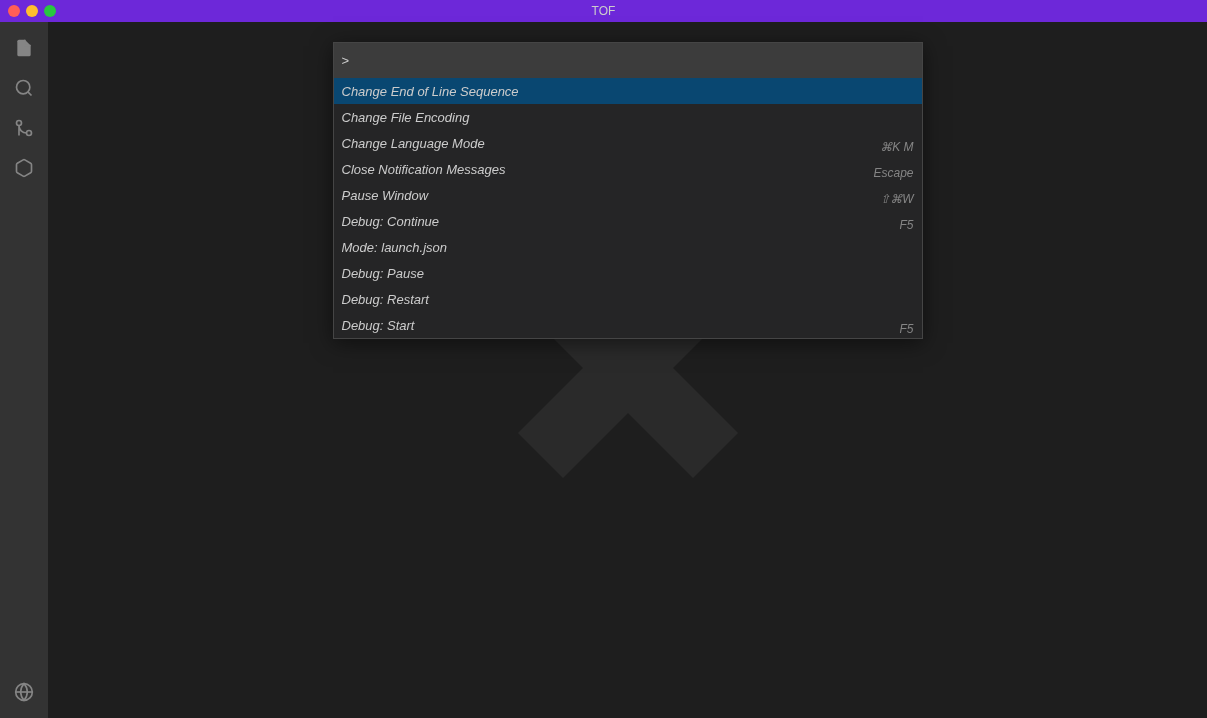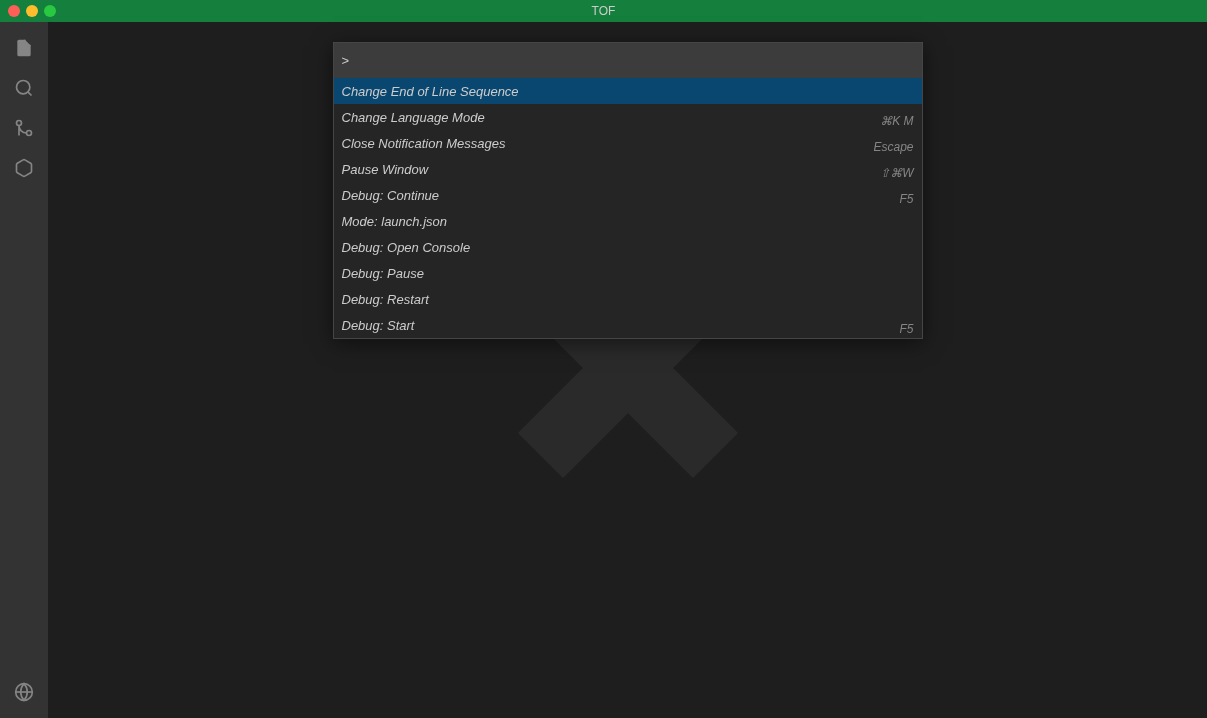--- a/index.html
+++ b/index.html
@@ -10,21 +10,21 @@
       background-color: #1e1e1e;
       font-family: -apple-system, BlinkMacSystemFont, 'Segoe UI', sans-serif;
       overflow: hidden;
       position: relative;
     }
 
     
     .title-bar {
       width: 100%;
       height: 22px;
-      background-color: #15803d;
+      background-color: #6d28d9;
       display: flex;
       align-items: center;
       justify-content: center;
       position: relative;
     }
 
     .title-bar-buttons {
       position: absolute;
       left: 8px;
       display: flex;
@@ -244,40 +244,40 @@
         <div class="command-input-row">
           <span class="command-prompt">&gt;</span>
           <input class="command-input" type="text" value="" style="">
         </div>
         <div class="command-palette-inner">
           <ul class="command-list" id="command-list">
           <li class="command-item selected">
                 <span class="command-item-label">Change End of Line Sequence</span>
               </li>
               <li class="command-item">
+                <span class="command-item-label">Change File Encoding</span>
+              </li>
+              <li class="command-item">
                 <span class="command-item-label">Change Language Mode</span>
                 <span class="command-item-shortcut">⌘K M</span>
               </li>
               <li class="command-item">
                 <span class="command-item-label">Close Notification Messages</span>
                 <span class="command-item-shortcut">Escape</span>
               </li>
               <li class="command-item">
                 <span class="command-item-label">Pause Window</span>
                 <span class="command-item-shortcut">⇧⌘W</span>
               </li>
               <li class="command-item">
                 <span class="command-item-label">Debug: Continue</span>
                 <span class="command-item-shortcut">F5</span>
               </li>
               <li class="command-item">
                 <span class="command-item-label">Mode: launch.json</span>
-              </li>
-              <li class="command-item">
-                <span class="command-item-label">Debug: Open Console</span>
               </li>
               <li class="command-item">
                 <span class="command-item-label">Debug: Pause</span>
               </li>
               <li class="command-item">
                 <span class="command-item-label">Debug: Restart</span>
               </li>
               <li class="command-item">
                 <span class="command-item-label">Debug: Start</span>
                 <span class="command-item-shortcut">F5</span>

